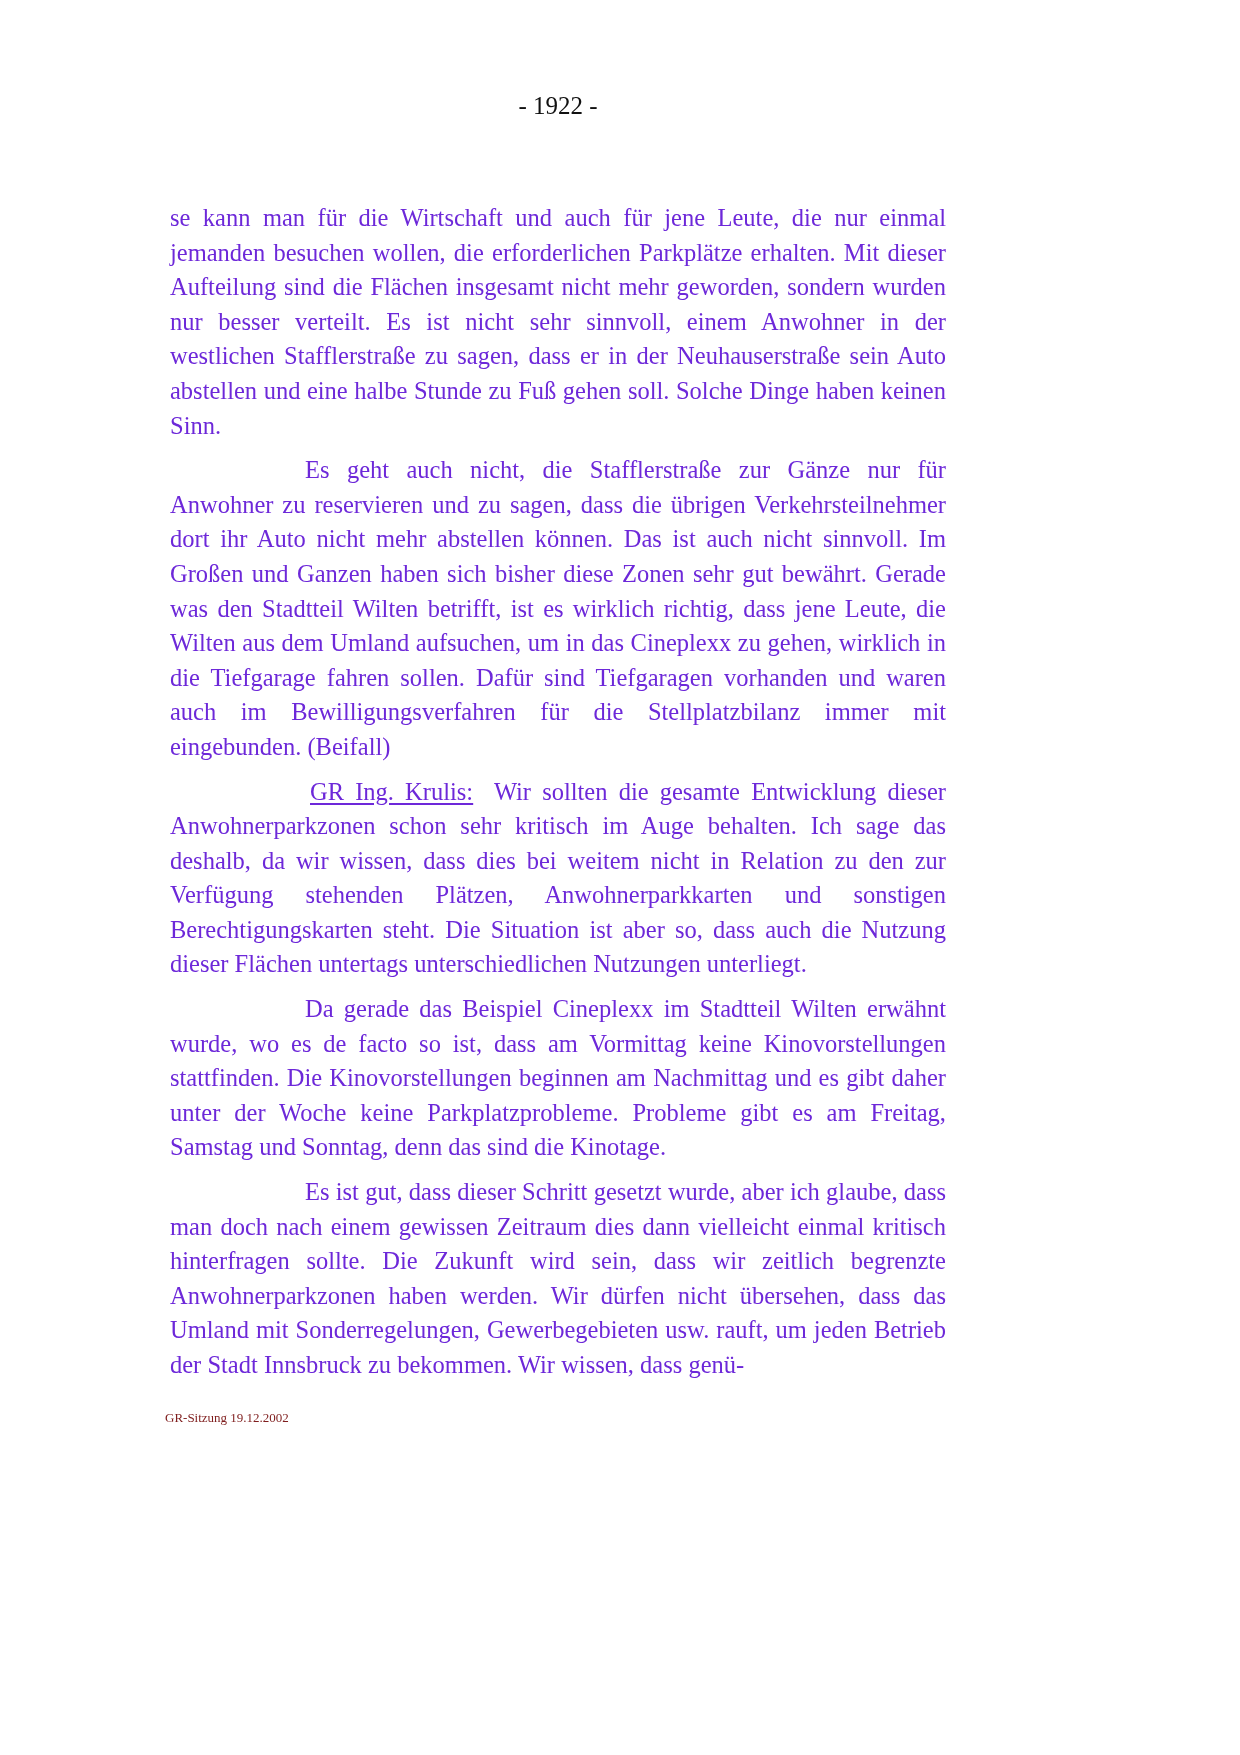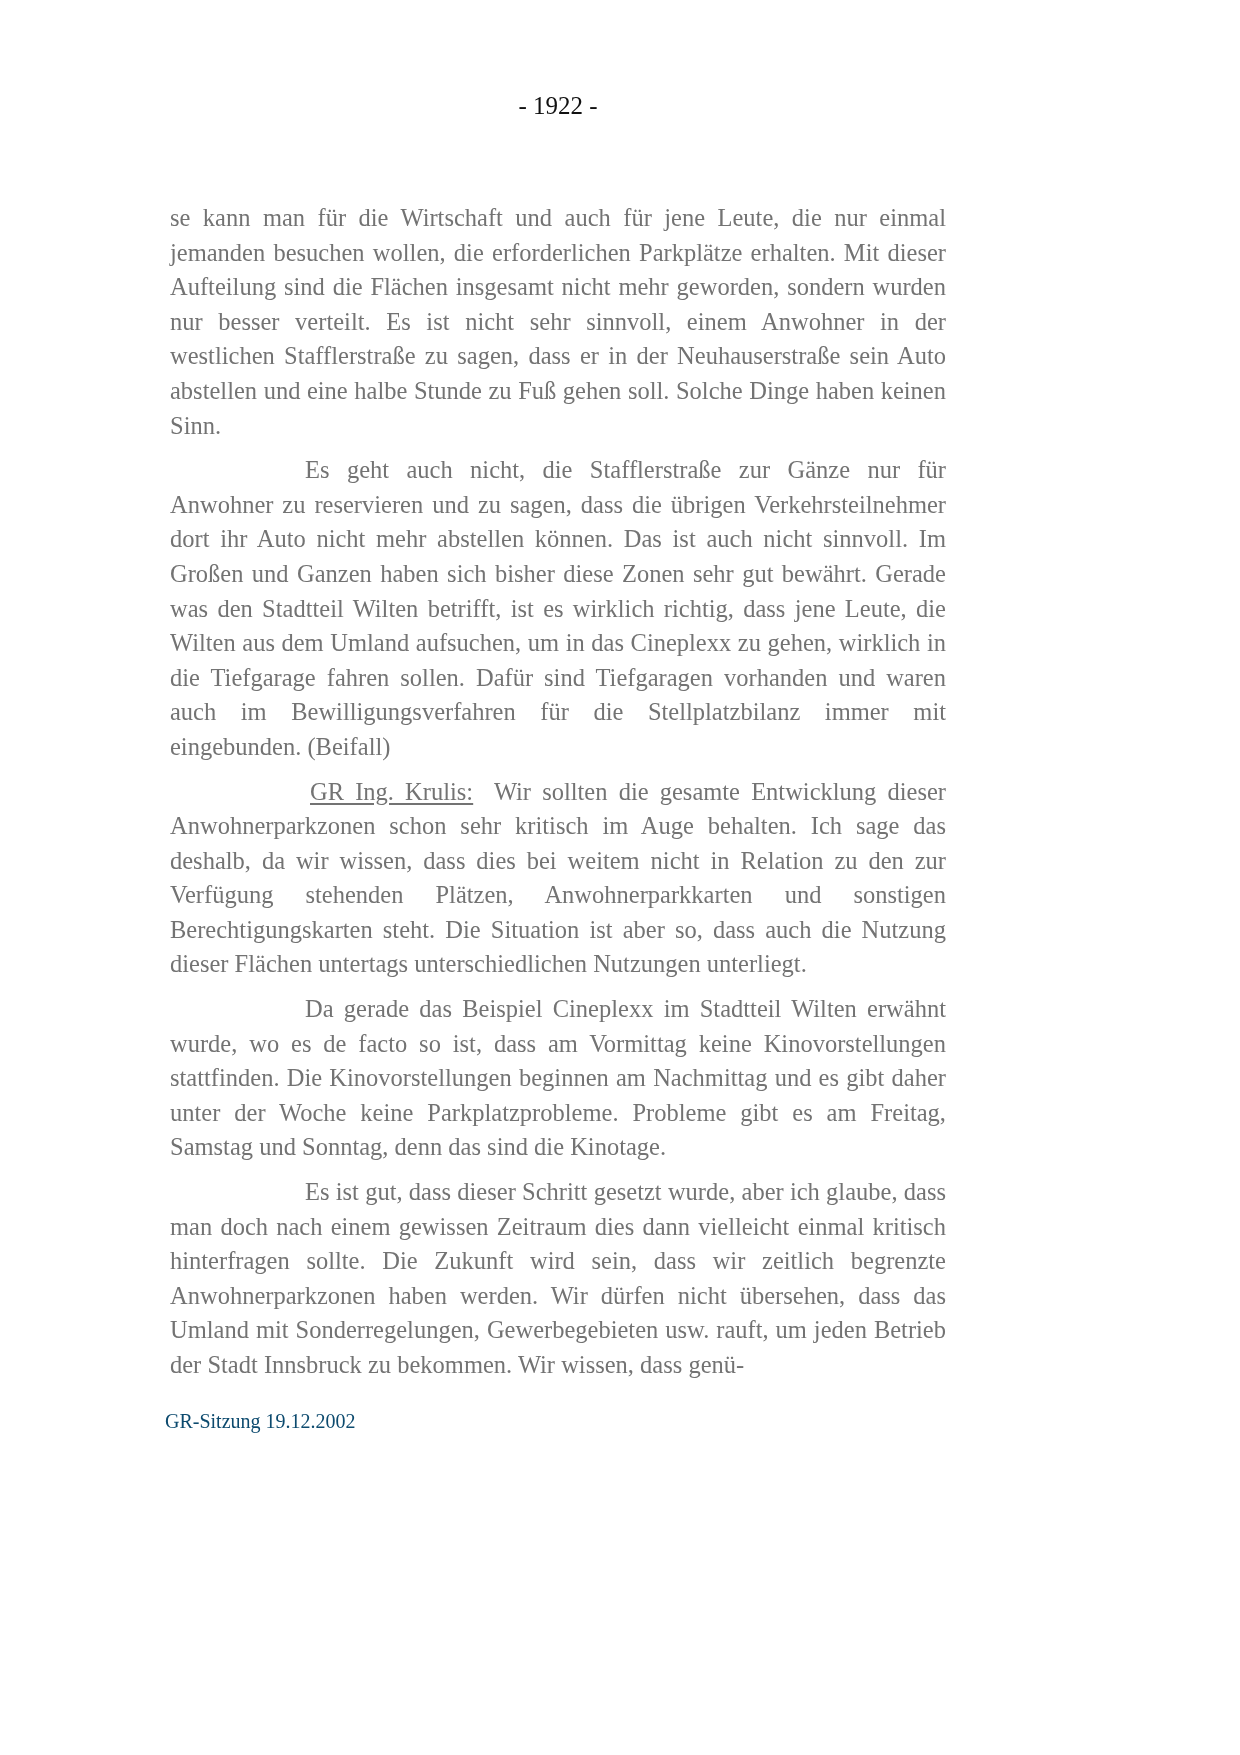--- a/index.html
+++ b/index.html
@@ -29,31 +29,31 @@
       color: #111111;
     }
     .body-text {
       position: absolute;
       top: 186px;
       left: 155px;
       width: 796px;
       font-size: 24.5px;
       line-height: 34.6px;
       text-align: justify;
-      color: #737373;
+      color: #6d28d9;
     }
     .para { margin: 0; }
     .para.indent { text-indent: 135px; }
     .speaker { text-decoration: underline; text-underline-offset: 3px; }
     .footer {
       position: absolute;
       top: 1400px;
       left: 155px;
-      font-size: 20px;
-      color: #0c4a6e;
+      font-size: 13px;
+      color: #7f1d1d;
     }
   </style>
 </head>
 <body>
 
 <div class="page">
 
   <div class="page-number">- 1922 -</div>
 
   <div class="body-text">

